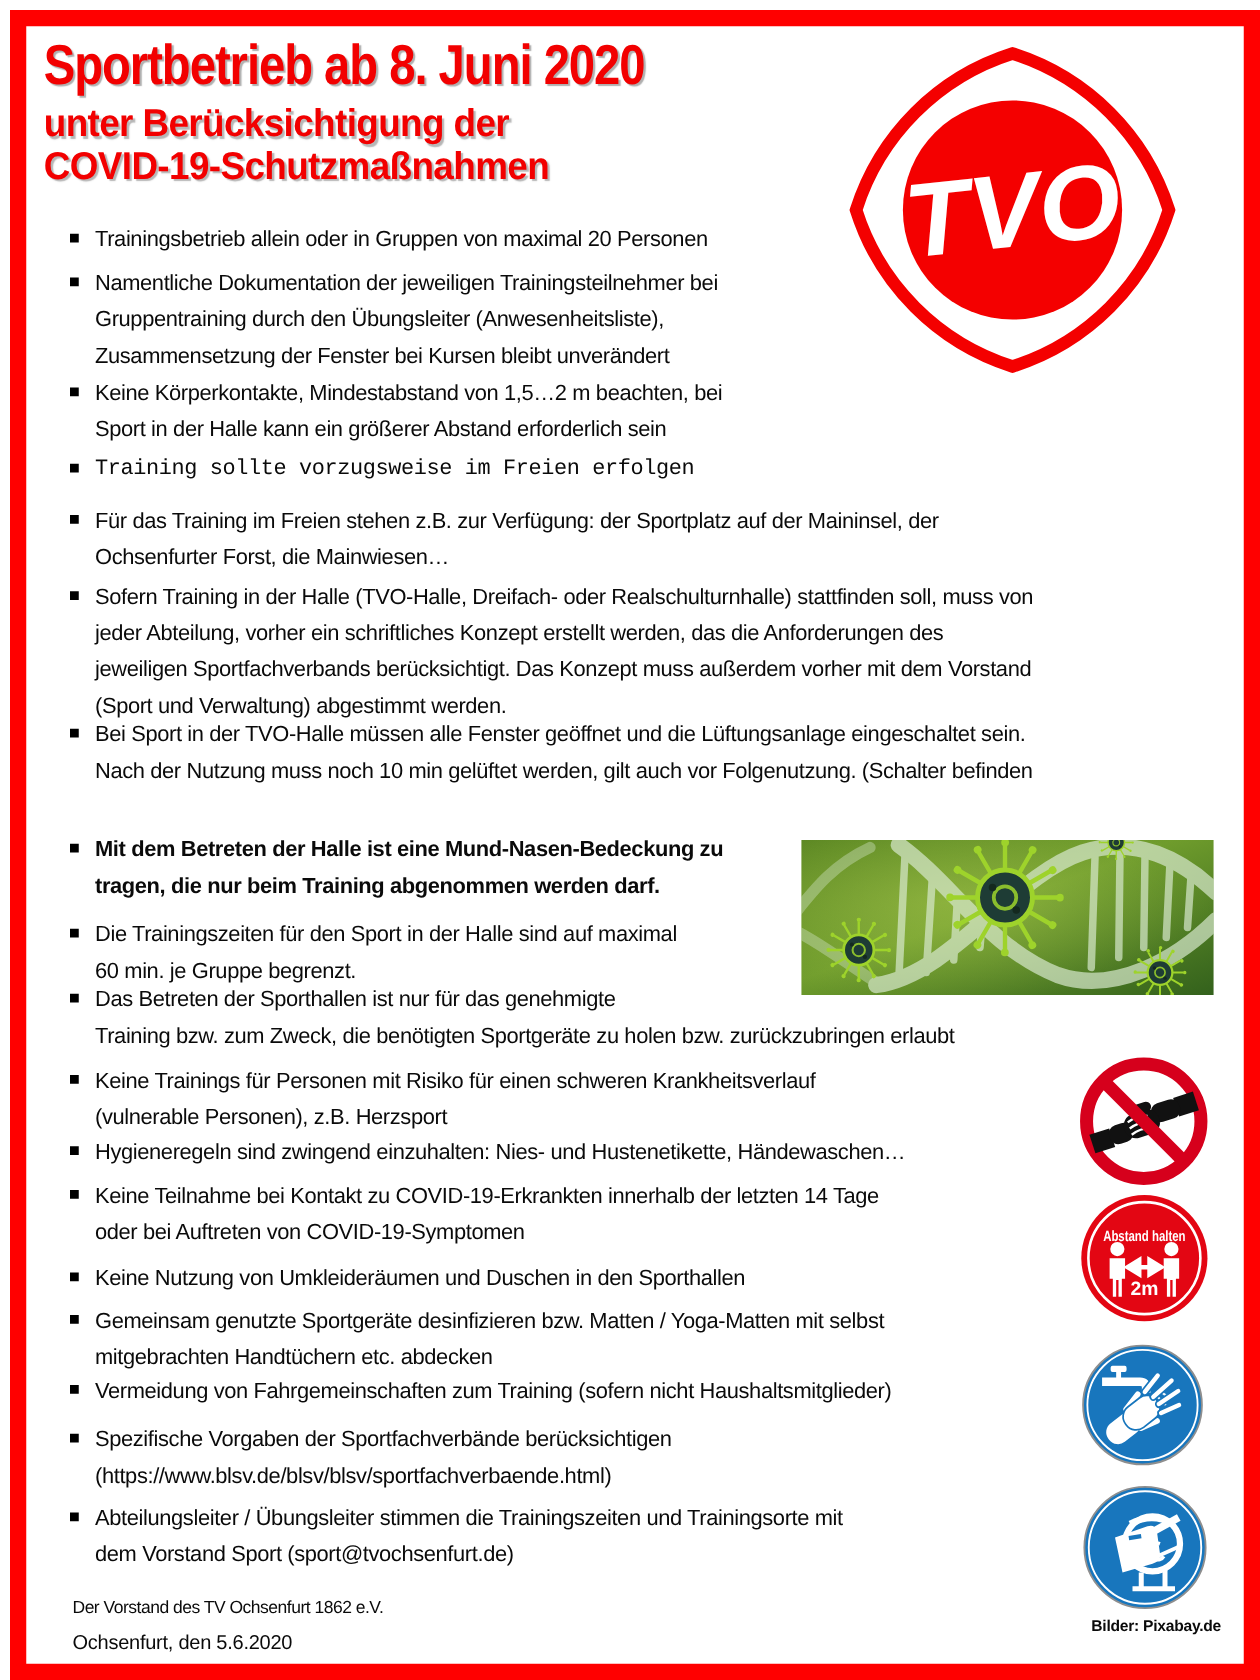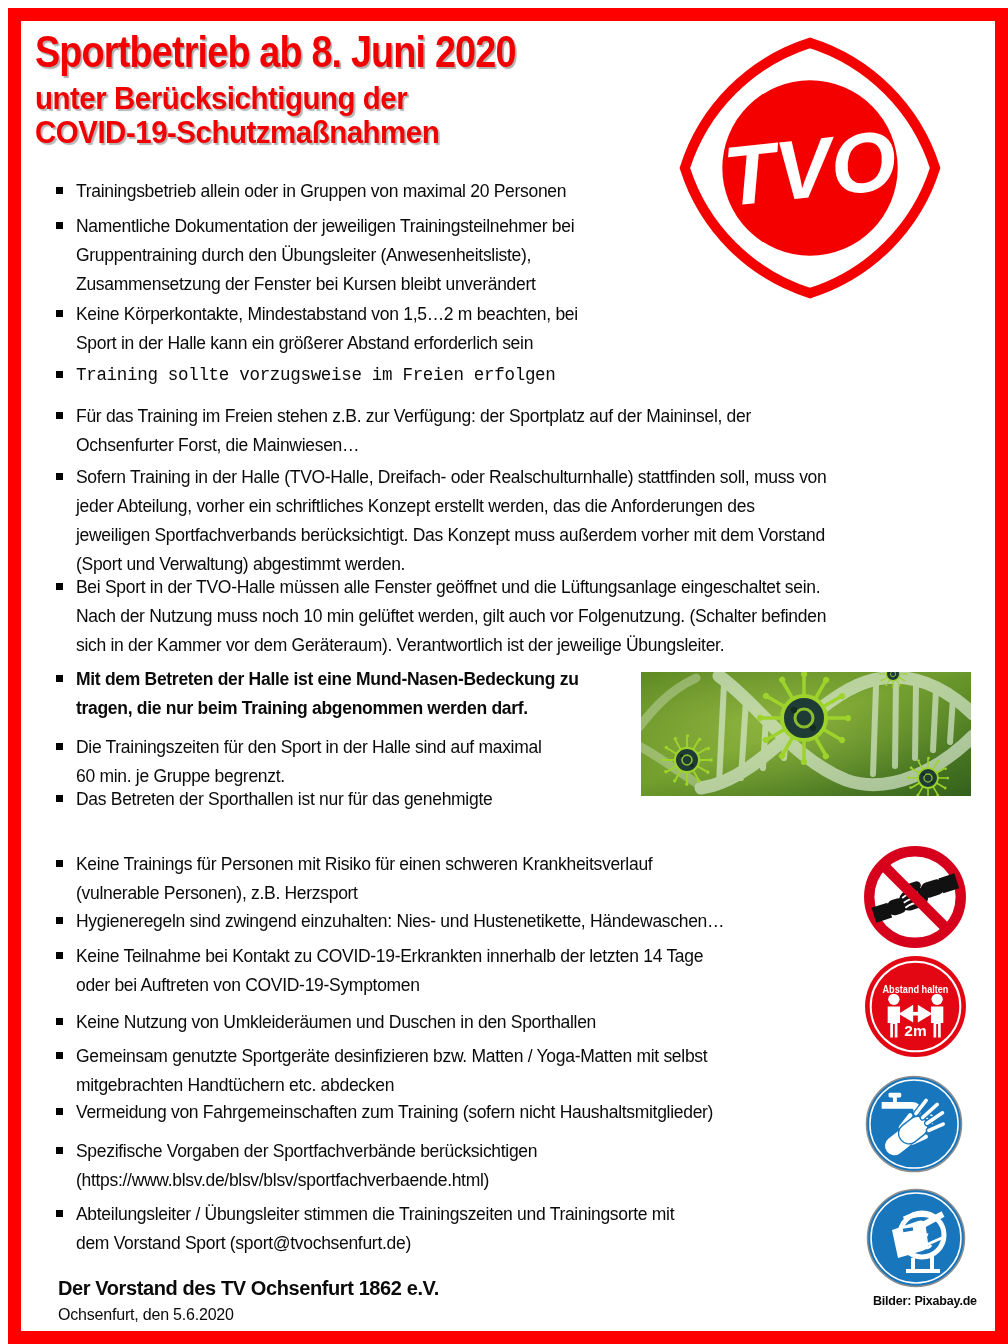--- a/index.html
+++ b/index.html
@@ -29,21 +29,21 @@
   .virus svg{display:block;width:100%;height:100%;}
   
   .sign{position:absolute;}
   .sign svg{display:block;width:100%;height:100%;}
   .sign-handshake{left:863px;top:845px;width:104px;height:104px;}
   .sign-distance{left:864px;top:955px;width:103px;height:103px;}
   .sign-wash{left:865px;top:1075px;width:98px;height:98px;}
   .sign-mask{left:866px;top:1188px;width:100px;height:100px;}
   .credit{position:absolute;left:873px;top:1294px;font-size:12.5px;font-weight:bold;letter-spacing:-.2px;}
   
-  .f1{position:absolute;left:58px;top:1277px;font-size:20px;font-weight:bold;letter-spacing:-.4px;white-space:nowrap;}
+  .f1{position:absolute;left:58px;top:1277px;font-size:14px;font-weight:normal;letter-spacing:-.4px;white-space:nowrap;}
   .f2{position:absolute;left:58px;top:1306px;font-size:16px;letter-spacing:-.2px;white-space:nowrap;}
 </style>
 </head>
 <body>
 
 <div class="frame"></div>
 
 <h1 class="title">Sportbetrieb ab 8. Juni 2020</h1>
 <div class="subtitle">
   <div>unter Berücksichtigung der</div>
@@ -100,41 +100,41 @@
         <div class="line">jeder Abteilung, vorher ein schriftliches Konzept erstellt werden, das die Anforderungen des</div>
         <div class="line">jeweiligen Sportfachverbands berücksichtigt. Das Konzept muss außerdem vorher mit dem Vorstand</div>
         <div class="line">(Sport und Verwaltung) abgestimmt werden.</div>
       </div>
     </div>
     <div class="bullet" style="top: 573px;">
       <span class="marker"></span>
       <div class="lines">
         <div class="line">Bei Sport in der TVO-Halle müssen alle Fenster geöffnet und die Lüftungsanlage eingeschaltet sein.</div>
         <div class="line">Nach der Nutzung muss noch 10 min gelüftet werden, gilt auch vor Folgenutzung. (Schalter befinden</div>
-        <div class="line">sich in der Kammer vor dem Geräteraum). Verantwortlich ist der jeweilige Übungsleiter.</div>
       </div>
     </div>
     <div class="bullet" style="top: 665px; font-weight: bold;">
       <span class="marker"></span>
       <div class="lines">
         <div class="line">Mit dem Betreten der Halle ist eine Mund-Nasen-Bedeckung zu</div>
         <div class="line">tragen, die nur beim Training abgenommen werden darf.</div>
       </div>
     </div>
     <div class="bullet" style="top: 733px;">
       <span class="marker"></span>
       <div class="lines">
         <div class="line">Die Trainingszeiten für den Sport in der Halle sind auf maximal</div>
         <div class="line">60 min. je Gruppe begrenzt.</div>
       </div>
     </div>
     <div class="bullet" style="top: 785px;">
       <span class="marker"></span>
       <div class="lines">
         <div class="line">Das Betreten der Sporthallen ist nur für das genehmigte</div>
+        <div class="line">Training bzw. zum Zweck, die benötigten Sportgeräte zu holen bzw. zurückzubringen erlaubt</div>
       </div>
     </div>
     <div class="bullet" style="top: 850px;">
       <span class="marker"></span>
       <div class="lines">
         <div class="line">Keine Trainings für Personen mit Risiko für einen schweren Krankheitsverlauf</div>
         <div class="line">(vulnerable Personen), z.B. Herzsport</div>
       </div>
     </div>
     <div class="bullet" style="top: 907px;">

